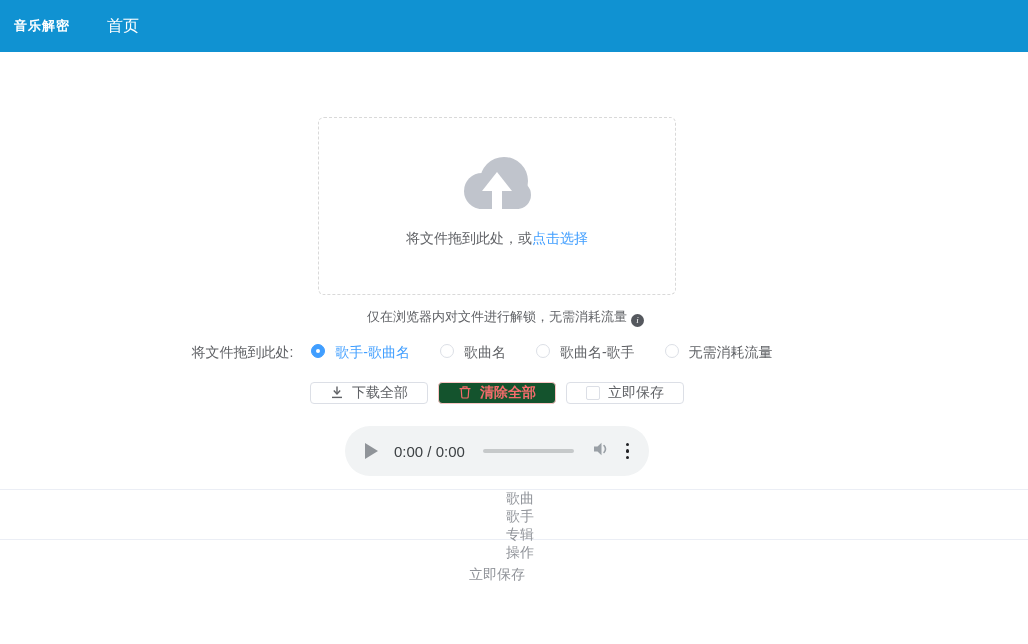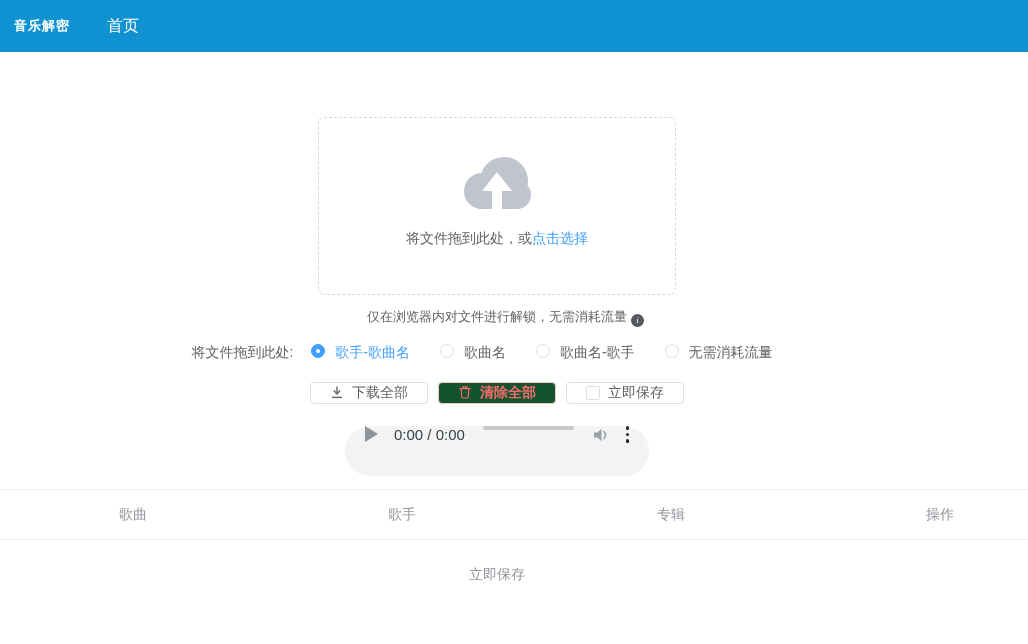--- a/index.html
+++ b/index.html
@@ -41,32 +41,32 @@
   
   .actions { margin-top:20px; display:flex; gap:10px; }
   .btn { display:flex; align-items:center; height:22px; padding:0 19px;
          background:#fff; border:1px solid #dcdfe6; border-radius:4px; font-size:14px;
          color:#606266; cursor:pointer; gap:8px; white-space:nowrap; }
   .btn.danger { background:#14532d; border-color:#fbc4c4; color:#f56c6c;font-weight:bold; }
   .checkbox { width:14px; height:14px; border:1px solid #dcdfe6; border-radius:2px; background:#fff; }
 
   
   .audio { margin-top:22px; width:304px; height:50px; border-radius:25px; background:#f1f3f4;
-           display:flex; align-items:flex-start; padding:0 20px; }
+           display:flex; align-items:center; padding:0 20px; }
   .play-btn { width:0; height:0; border-style:solid; border-width:8px 0 8px 13px;
               border-color:transparent transparent transparent #909499; cursor:pointer; }
   .time { font-size:15px; color:#3c4043; margin-left:16px; white-space:nowrap; }
   .seek { flex:1; height:4px; border-radius:2px; background:#c6c9ca; margin:0 18px; cursor:pointer; }
   .menu-dots { display:flex; flex-direction:column; gap:3px; margin-left:15px; cursor:pointer; }
   .menu-dots i { width:3.5px; height:3.5px; border-radius:50%; background:#202124; }
 
   
   .table { width:100%; margin-top:13px; border-top:1px solid #ebeef5; }
   .thead { display:flex; justify-content:space-between; align-items:center; height:50px;
-           padding:0 60px 0 105px; border-bottom:1px solid #ebeef5; color:#909399; font-size:14px; }
+           padding:0 60px 0 72px; border-bottom:1px solid #ebeef5; color:#909399; font-size:14px;flex-direction:column; }
   .th { width:56px; text-align:center; font-weight:400; }
   .empty { height:70px; display:flex; align-items:center; justify-content:center;
            color:#909399; font-size:14px; position:relative; left:-17px; }
 </style>
 </head>
 <body>
 
 <header class="navbar">
   <span class="brand">音乐解密</span>
   <span class="nav-home">首页</span>

